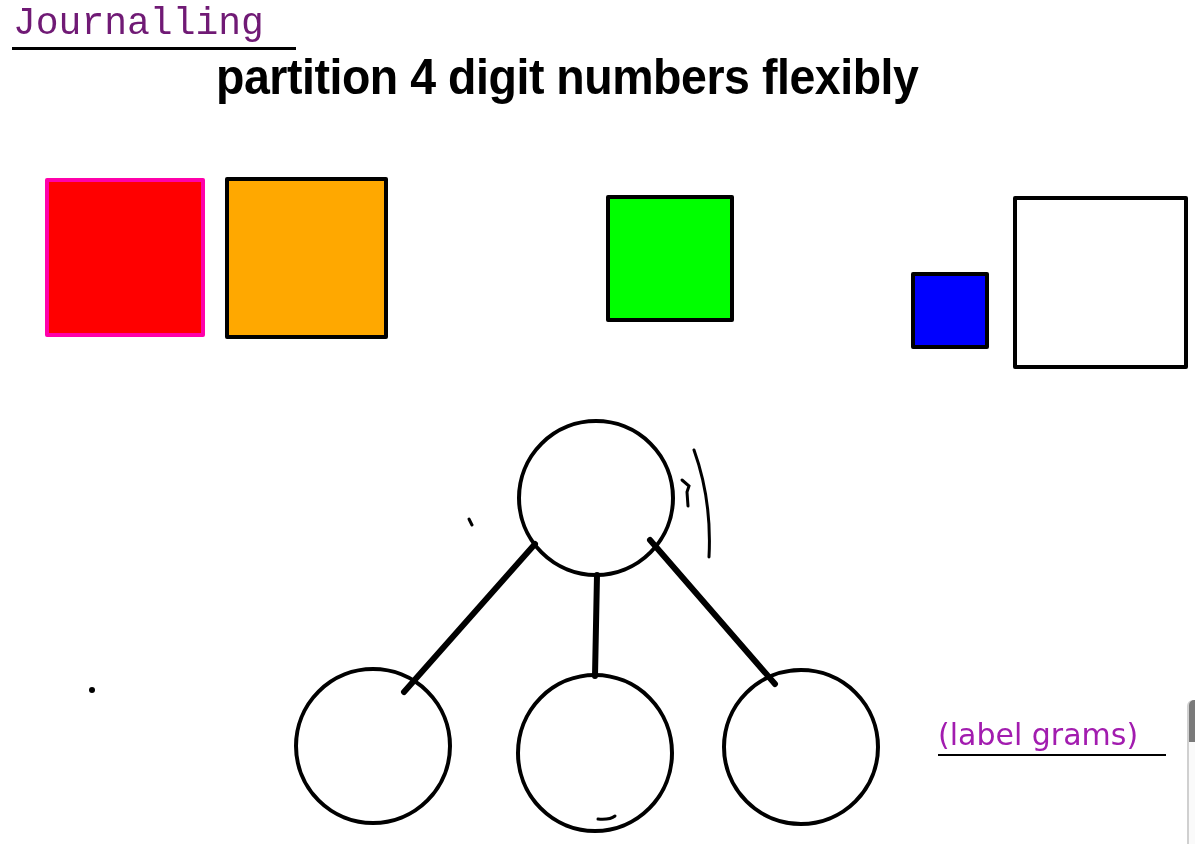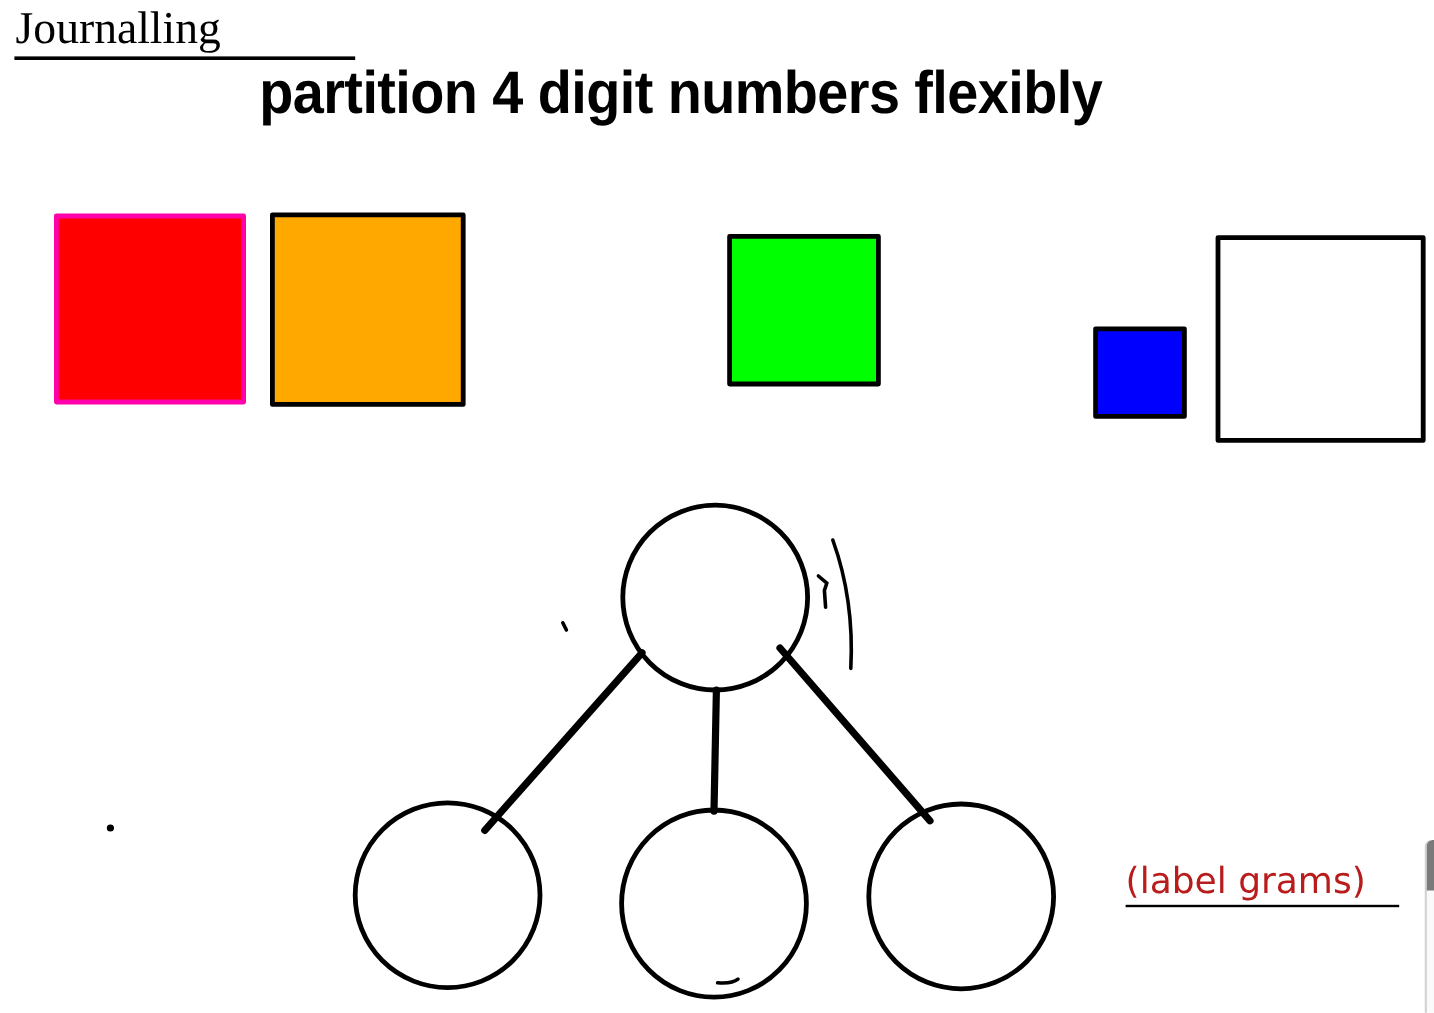--- a/index.html
+++ b/index.html
@@ -1,22 +1,22 @@
 <!DOCTYPE html>
 <html><head>
 <meta charset="utf-8">
 <style>
   html, body { margin: 0; padding: 0; }
   body { width: 1195px; height: 844px; background: #ffffff; position: relative; overflow: hidden; font-family: "DejaVu Sans", sans-serif; }
-  .heading { position: absolute; left: 13px; top: 2px; font-family: Liberation Serif, serif; font-size: 38px; color: #000000; letter-spacing: 0px; }
+  .heading { position: absolute; left: 13px; top: 2px; font-family: Liberation Mono, monospace; font-size: 38px; color: #701a75; letter-spacing: 0px; }
   .heading-underline { position: absolute; left: 12px; top: 47px; width: 284px; height: 3px; background: #000; }
   .title { position: absolute; left: 216px; top: 48px; font-family: "Liberation Sans", sans-serif; font-weight: bold; font-size: 50px; color: #000; white-space: nowrap; letter-spacing: -0.5px; transform: scaleX(0.93); transform-origin: left top; }
   .block { position: absolute; box-sizing: border-box; border-radius: 2px; }
   svg.canvas { position: absolute; left: 0; top: 0; }
-  .label-grams { position: absolute; left: 938px; top: 717px; font-family: "DejaVu Sans", sans-serif; font-size: 30px; color: #b91c1c; white-space: nowrap; }
+  .label-grams { position: absolute; left: 938px; top: 717px; font-family: "DejaVu Sans", sans-serif; font-size: 30px; color: #a21caf; white-space: nowrap; }
   .label-underline { position: absolute; left: 938px; top: 754px; width: 228px; height: 2px; background: #000; }
   .scroll-tab { position: absolute; left: 1187px; top: 700px; width: 12px; height: 150px; background: #fafafa; border-left: 2px solid #d0d0d0; border-top-left-radius: 6px; }
   .scroll-tab-head { position: absolute; left: 0; top: 0; width: 12px; height: 42px; background: #7a7a7a; border-top-left-radius: 5px; }
 </style>
 </head>
 <body>
 
 <div class="heading">Journalling</div>
 <div class="heading-underline"></div>
 <div class="title">partition 4 digit numbers flexibly</div>

